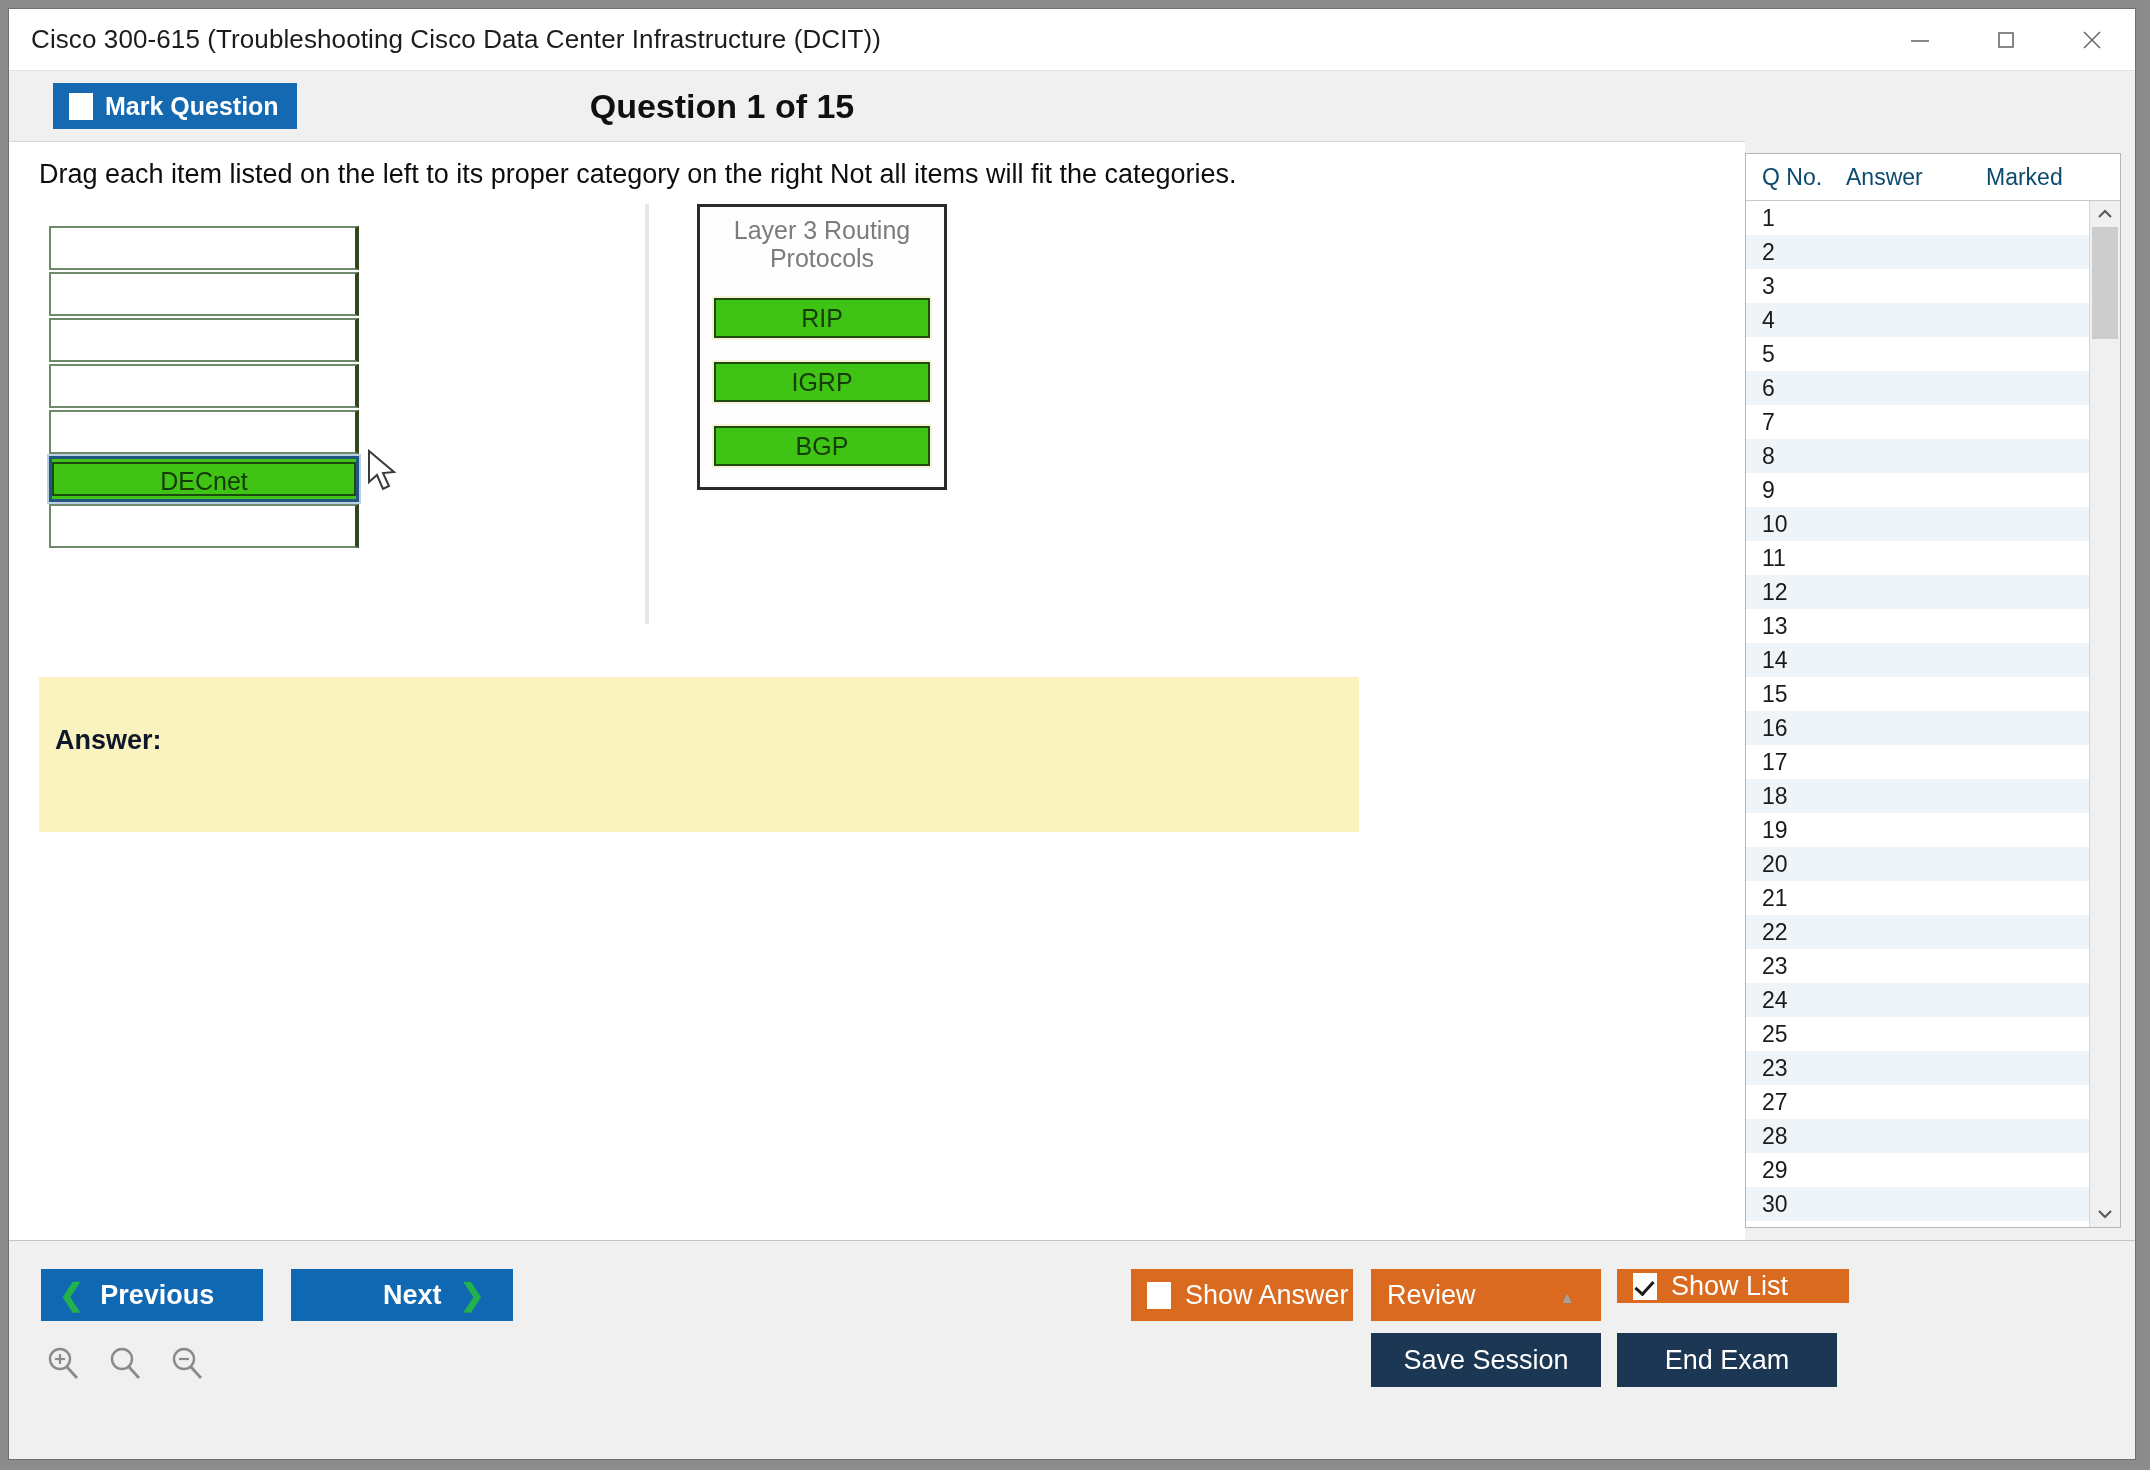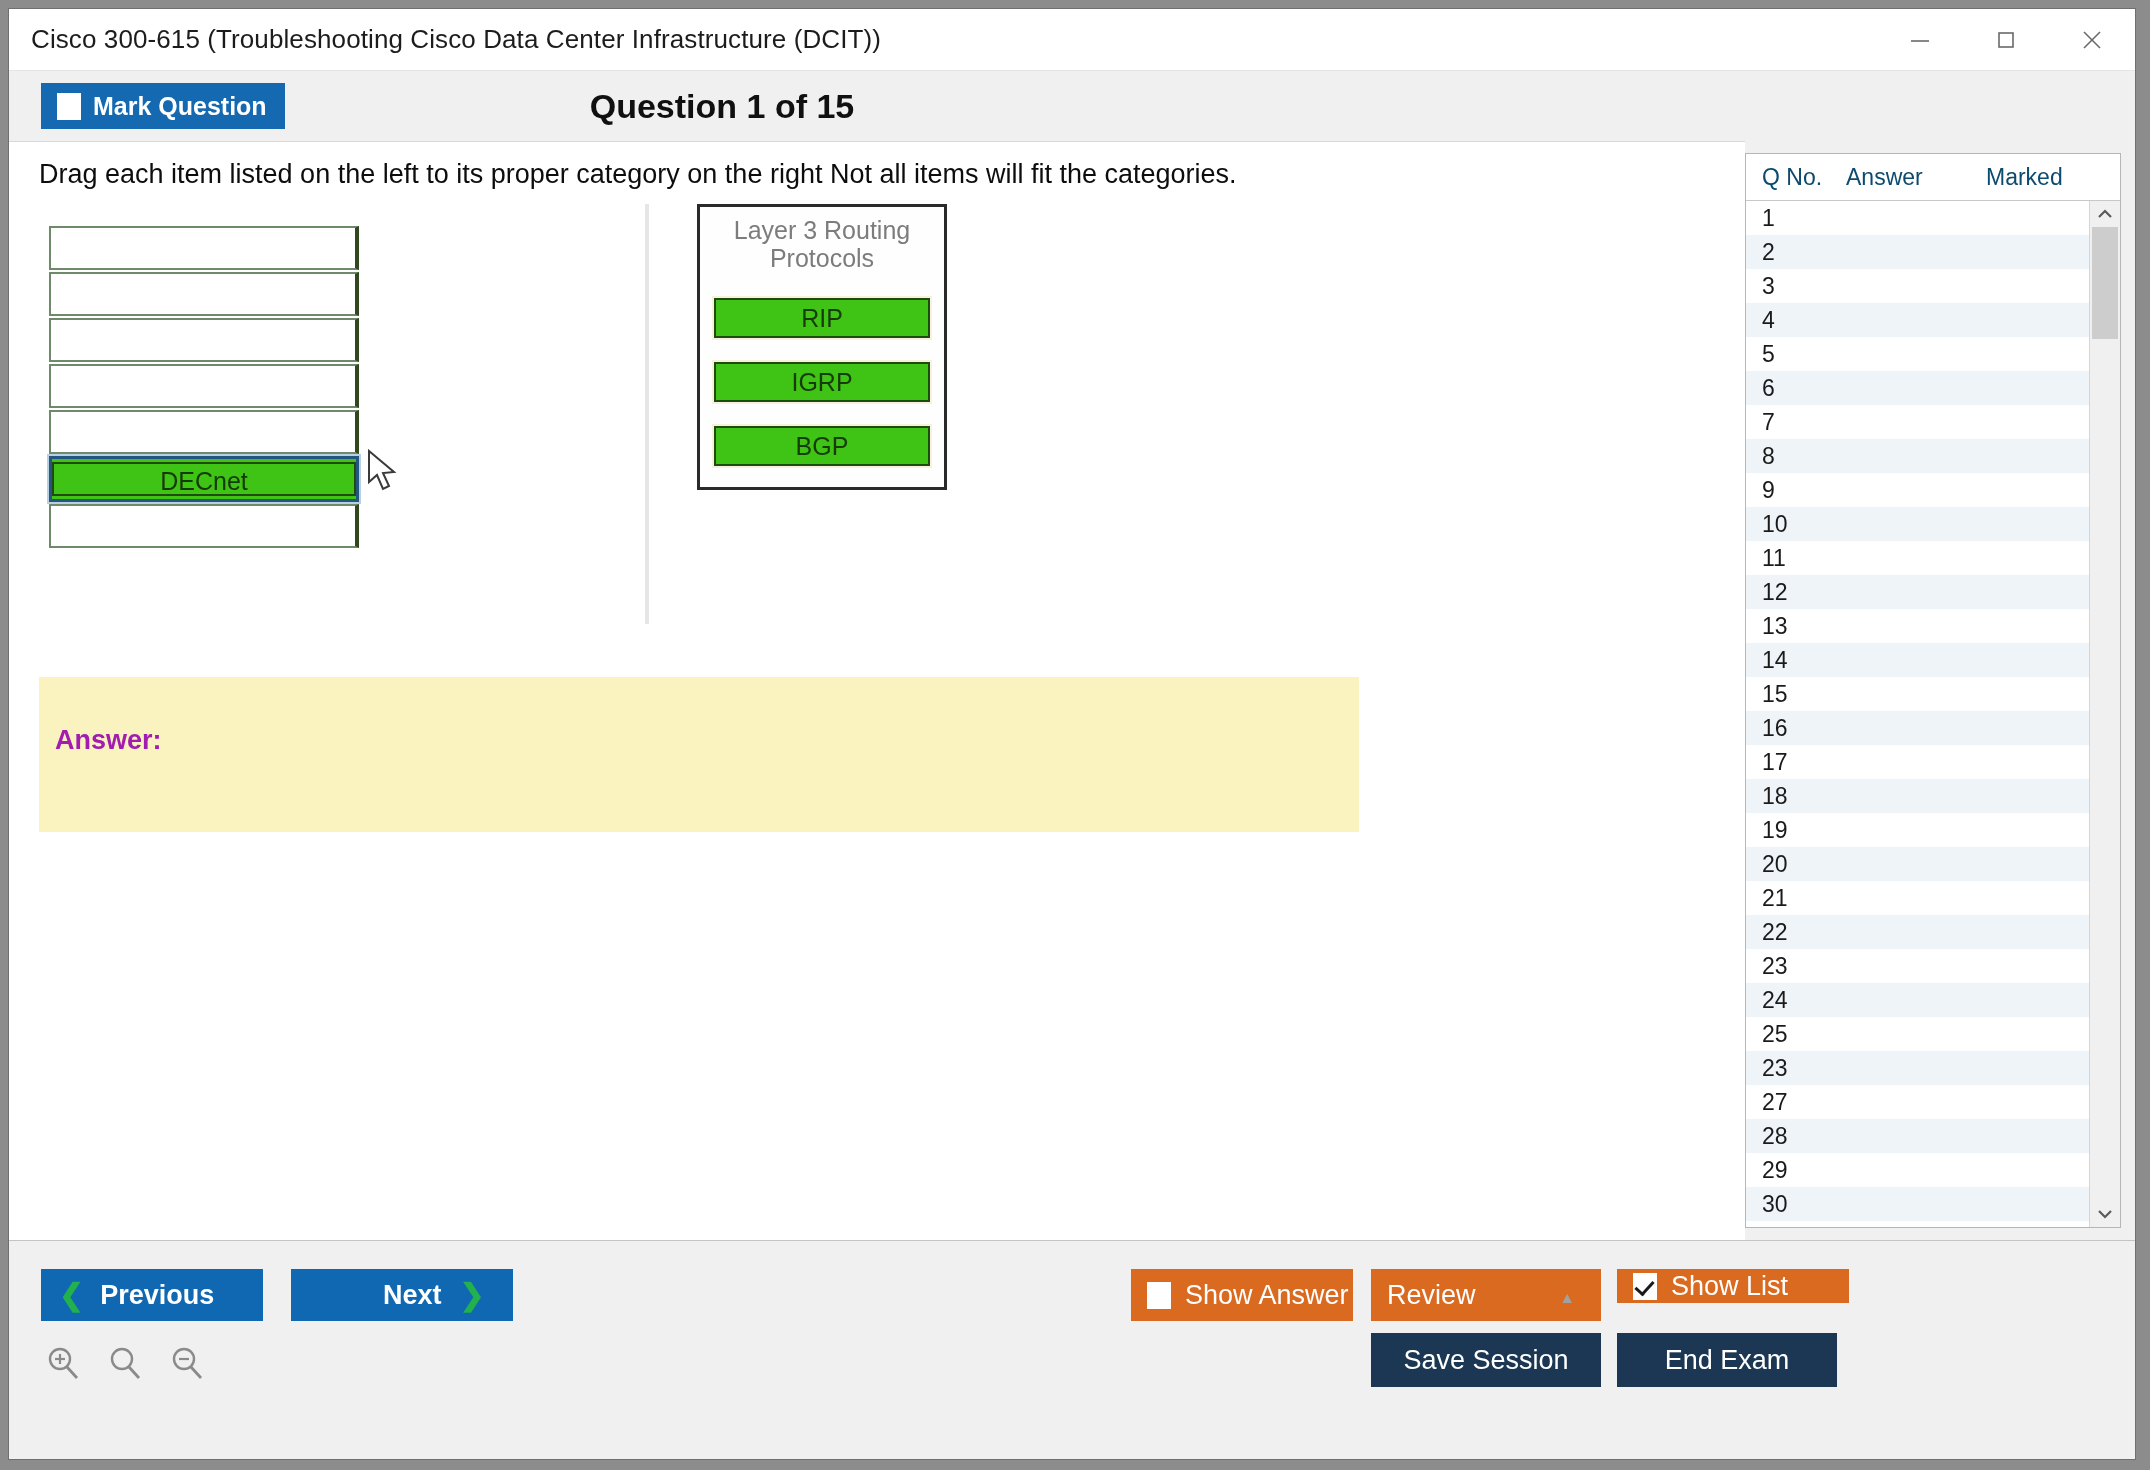--- a/index.html
+++ b/index.html
@@ -33,21 +33,21 @@
     color:#5b5b5b;
   }
   .win-btn svg{display:block;}
   
   .toolbar{
     flex:0 0 70px;height:70px;background:#f0f0f0;
     display:flex;align-items:center;position:relative;
     box-sizing:border-box;
   }
   .mark-question{
-    margin-left:32px;height:46px;background:#1569b0;color:#ffffff;
+    margin-left:44px;height:46px;background:#1569b0;color:#ffffff;
     display:flex;align-items:center;gap:12px;padding:0 18px 0 16px;
     font-size:25px;font-weight:bold;white-space:nowrap;
   }
   .chk-box{
     width:24px;height:27px;background:#ffffff;display:inline-block;flex:0 0 24px;
     position:relative;
   }
   .chk-box.checked::after{
     content:"";position:absolute;left:6px;top:4px;width:8px;height:15px;
     border:solid #1a1a1a;border-width:0 3px 3px 0;transform:rotate(42deg);
@@ -112,21 +112,21 @@
   }
   .cat-item.m1{margin-top:26px;}
   .cat-item.m2{margin-top:24px;}
   .cat-item.m3{margin-top:24px;}
   
   .answer-box{
     position:absolute;left:30px;top:535px;width:1320px;height:155px;
     background:#fbf3bf;
   }
   .answer-label{
-    position:absolute;left:16px;top:48px;font-size:27px;font-weight:bold;color:#a21caf;
+    position:absolute;left:16px;top:48px;font-size:27px;font-weight:bold;color:#0f172a;
   }
   
   .qlist-pane{
     flex:0 0 390px;width:390px;background:#f0f0f0;
     box-sizing:border-box;padding:12px 14px 0 0;
   }
   .qlist{
     width:376px;height:1075px;background:#ffffff;
     border:1px solid #b6b6b6;box-sizing:border-box;
     display:flex;flex-direction:column;

